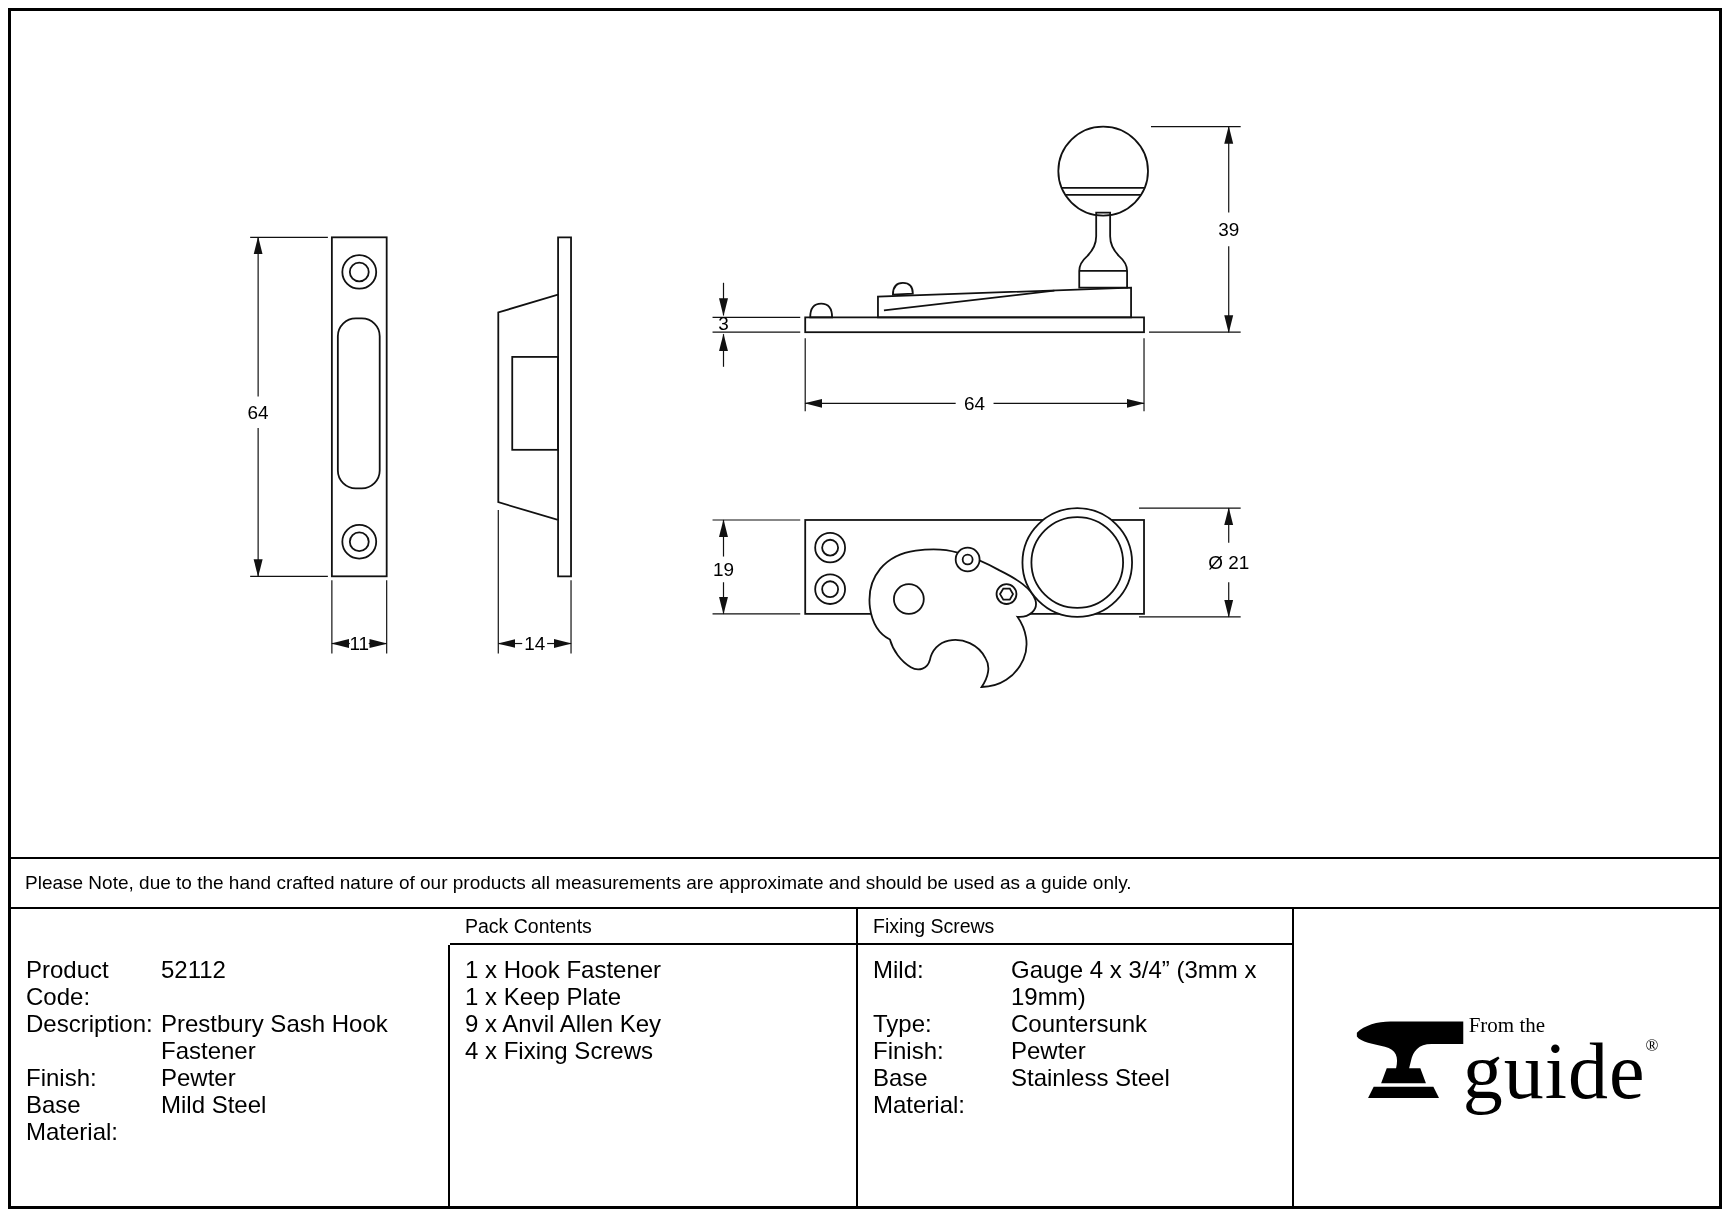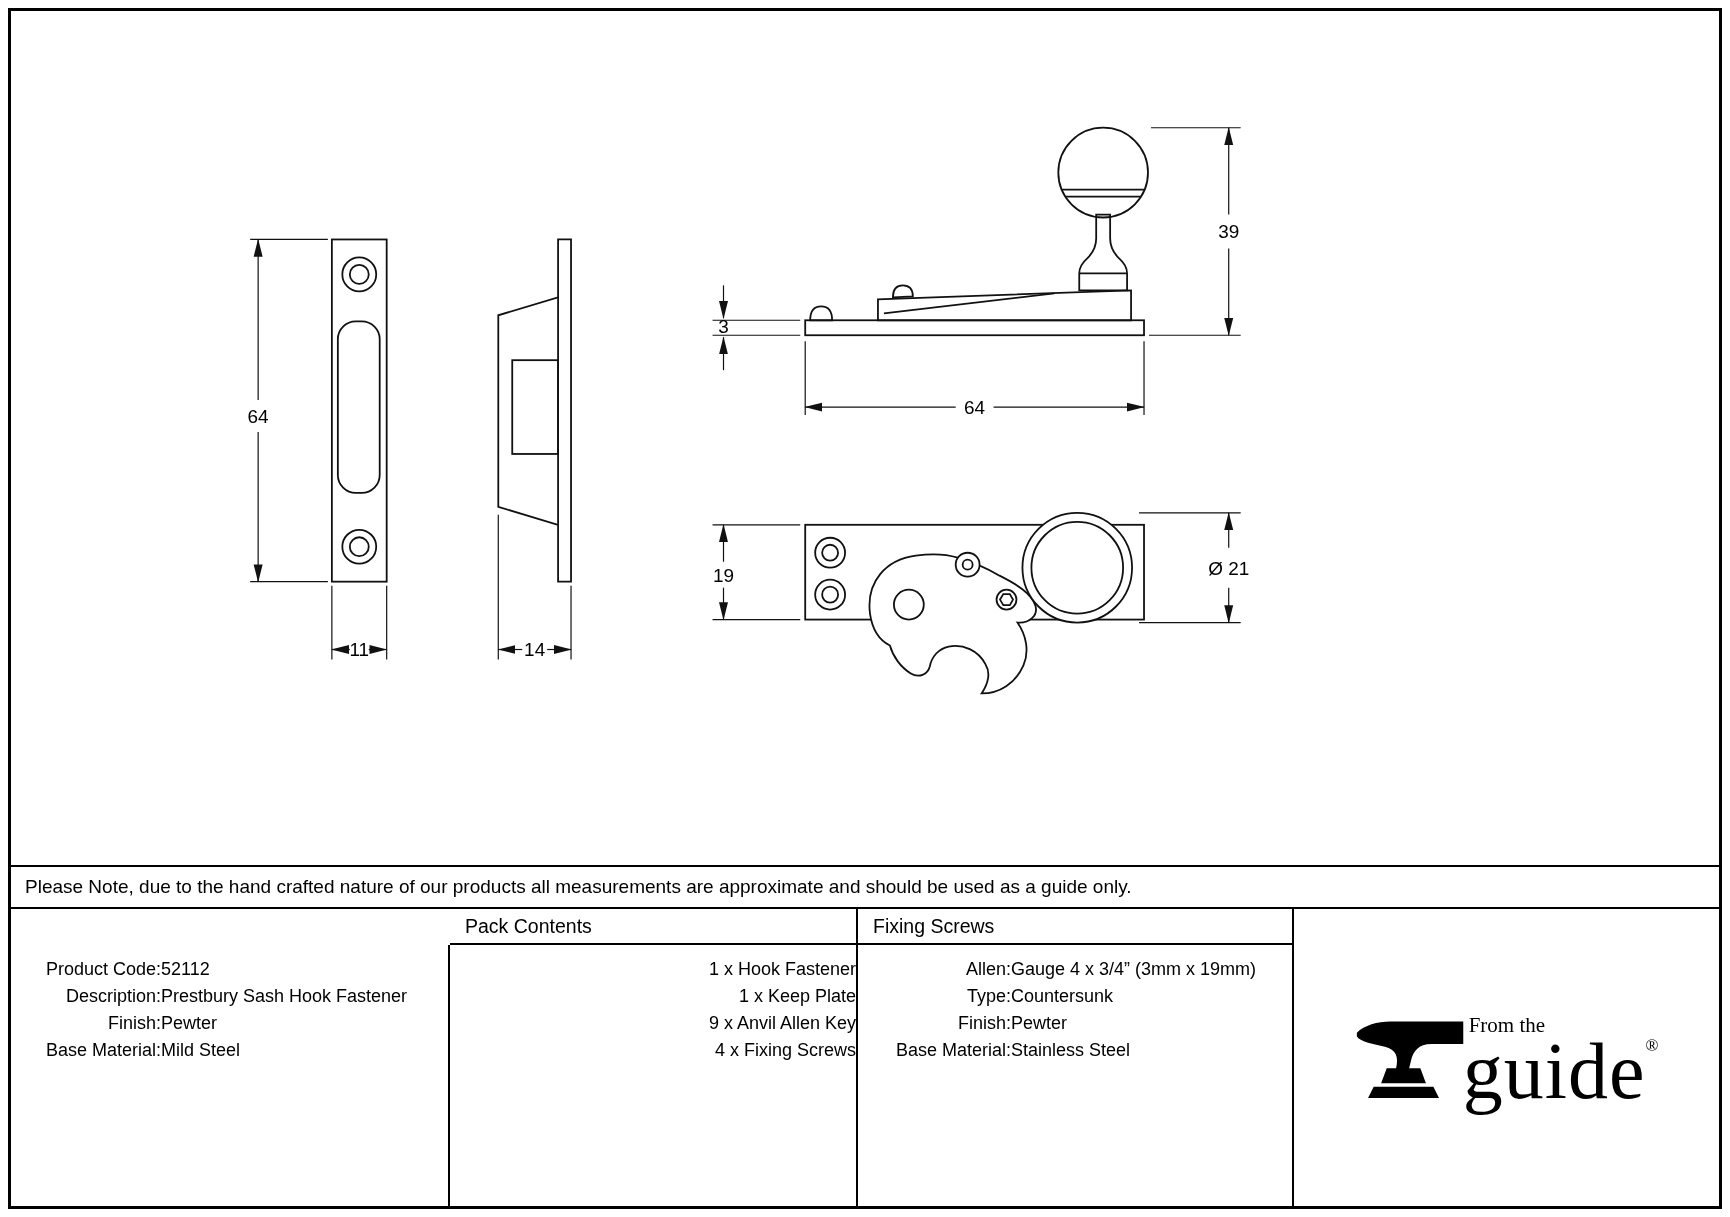--- a/index.html
+++ b/index.html
@@ -6,26 +6,26 @@
   html, body { width: 1730px; height: 1217px; background: #fff; font-family: "Liberation Sans", sans-serif; color: #000; }
   .sheet { position: absolute; left: 8px; top: 8px; width: 1714px; height: 1201px; border: 3px solid #000; display: flex; flex-direction: column; background: #fff; }
   .drawing-area { flex: 1; position: relative; overflow: hidden; }
   .drawing-area svg { position: absolute; inset: 0; width: 100%; height: 100%; }
 
   .shape { stroke: #111; fill: none; stroke-width: 1.8; }
   .shape .wfill { fill: #fff; }
   .dim { stroke: #111; fill: none; stroke-width: 1.2; }
   .dimtxt { font-family: "Liberation Sans", sans-serif; font-size: 19px; fill: #000; stroke: none; text-anchor: middle; }
 
-  .note-row { height: 42px; border-top: 2px solid #000; display: flex; align-items: center; padding-left: 14px; font-size: 19px; }
+  .note-row { height: 50px; border-top: 2px solid #000; display: flex; align-items: center; padding-left: 14px; font-size: 19px; }
 
   .info-table { height: 299px; border-top: 2px solid #000; display: grid; grid-template-columns: 439px 408px 436px 1fr; grid-template-rows: 36px 1fr; }
   .hdr { display: flex; align-items: center; padding-left: 15px; font-size: 19.5px; border-right: 2px solid #000; border-bottom: 2px solid #000; }
   .hdr.c1 { grid-column: 1; } .hdr.c2 { grid-column: 2; } .hdr.c3 { grid-column: 3; }
-  .cell-body { padding: 11px 0 4px 15px; font-size: 18px; line-height: 27px; border-right: 2px solid #000; text-align: right; }
+  .cell-body { padding: 11px 0 4px 15px; font-size: 24px; line-height: 27px; border-right: 2px solid #000; }
   .cell-body.c1 { grid-column: 1; grid-row: 2; } .cell-body.c2 { grid-column: 2; grid-row: 2; } .cell-body.c3 { grid-column: 3; grid-row: 2; }
   .kv-row { display: flex; }
   .kv-label { flex: 0 0 135px; }
   .c3 .kv-label { flex: 0 0 138px; }
 
   .logo-cell { grid-column: 4; grid-row: 1 / 3; display: flex; align-items: center; justify-content: center; }
   .logo { display: flex; align-items: flex-start; }
   .anvil-glyph { width: 112px; height: 88px; flex: 0 0 auto; margin-right: -4px; margin-bottom: 2px; }
   .logo-right { display: flex; flex-direction: column; }
   .fromthe { font-family: "Liberation Serif", serif; font-size: 21px; margin-left: 6px; margin-bottom: 2px; }
@@ -187,21 +187,21 @@
 
     <div class="cell-body c2">
       <div>1 x Hook Fastener</div>
       <div>1 x Keep Plate</div>
       <div>9 x Anvil Allen Key</div>
       <div>4 x Fixing Screws</div>
     </div>
 
     <div class="cell-body c3">
       <div class="kv-row">
-        <span class="kv-label">Allen:</span>
+        <span class="kv-label">Mild:</span>
         <span class="kv-value">Gauge 4 x 3/4” (3mm x 19mm)</span>
       </div>
       <div class="kv-row">
         <span class="kv-label">Type:</span>
         <span class="kv-value">Countersunk</span>
       </div>
       <div class="kv-row">
         <span class="kv-label">Finish:</span>
         <span class="kv-value">Pewter</span>
       </div>

